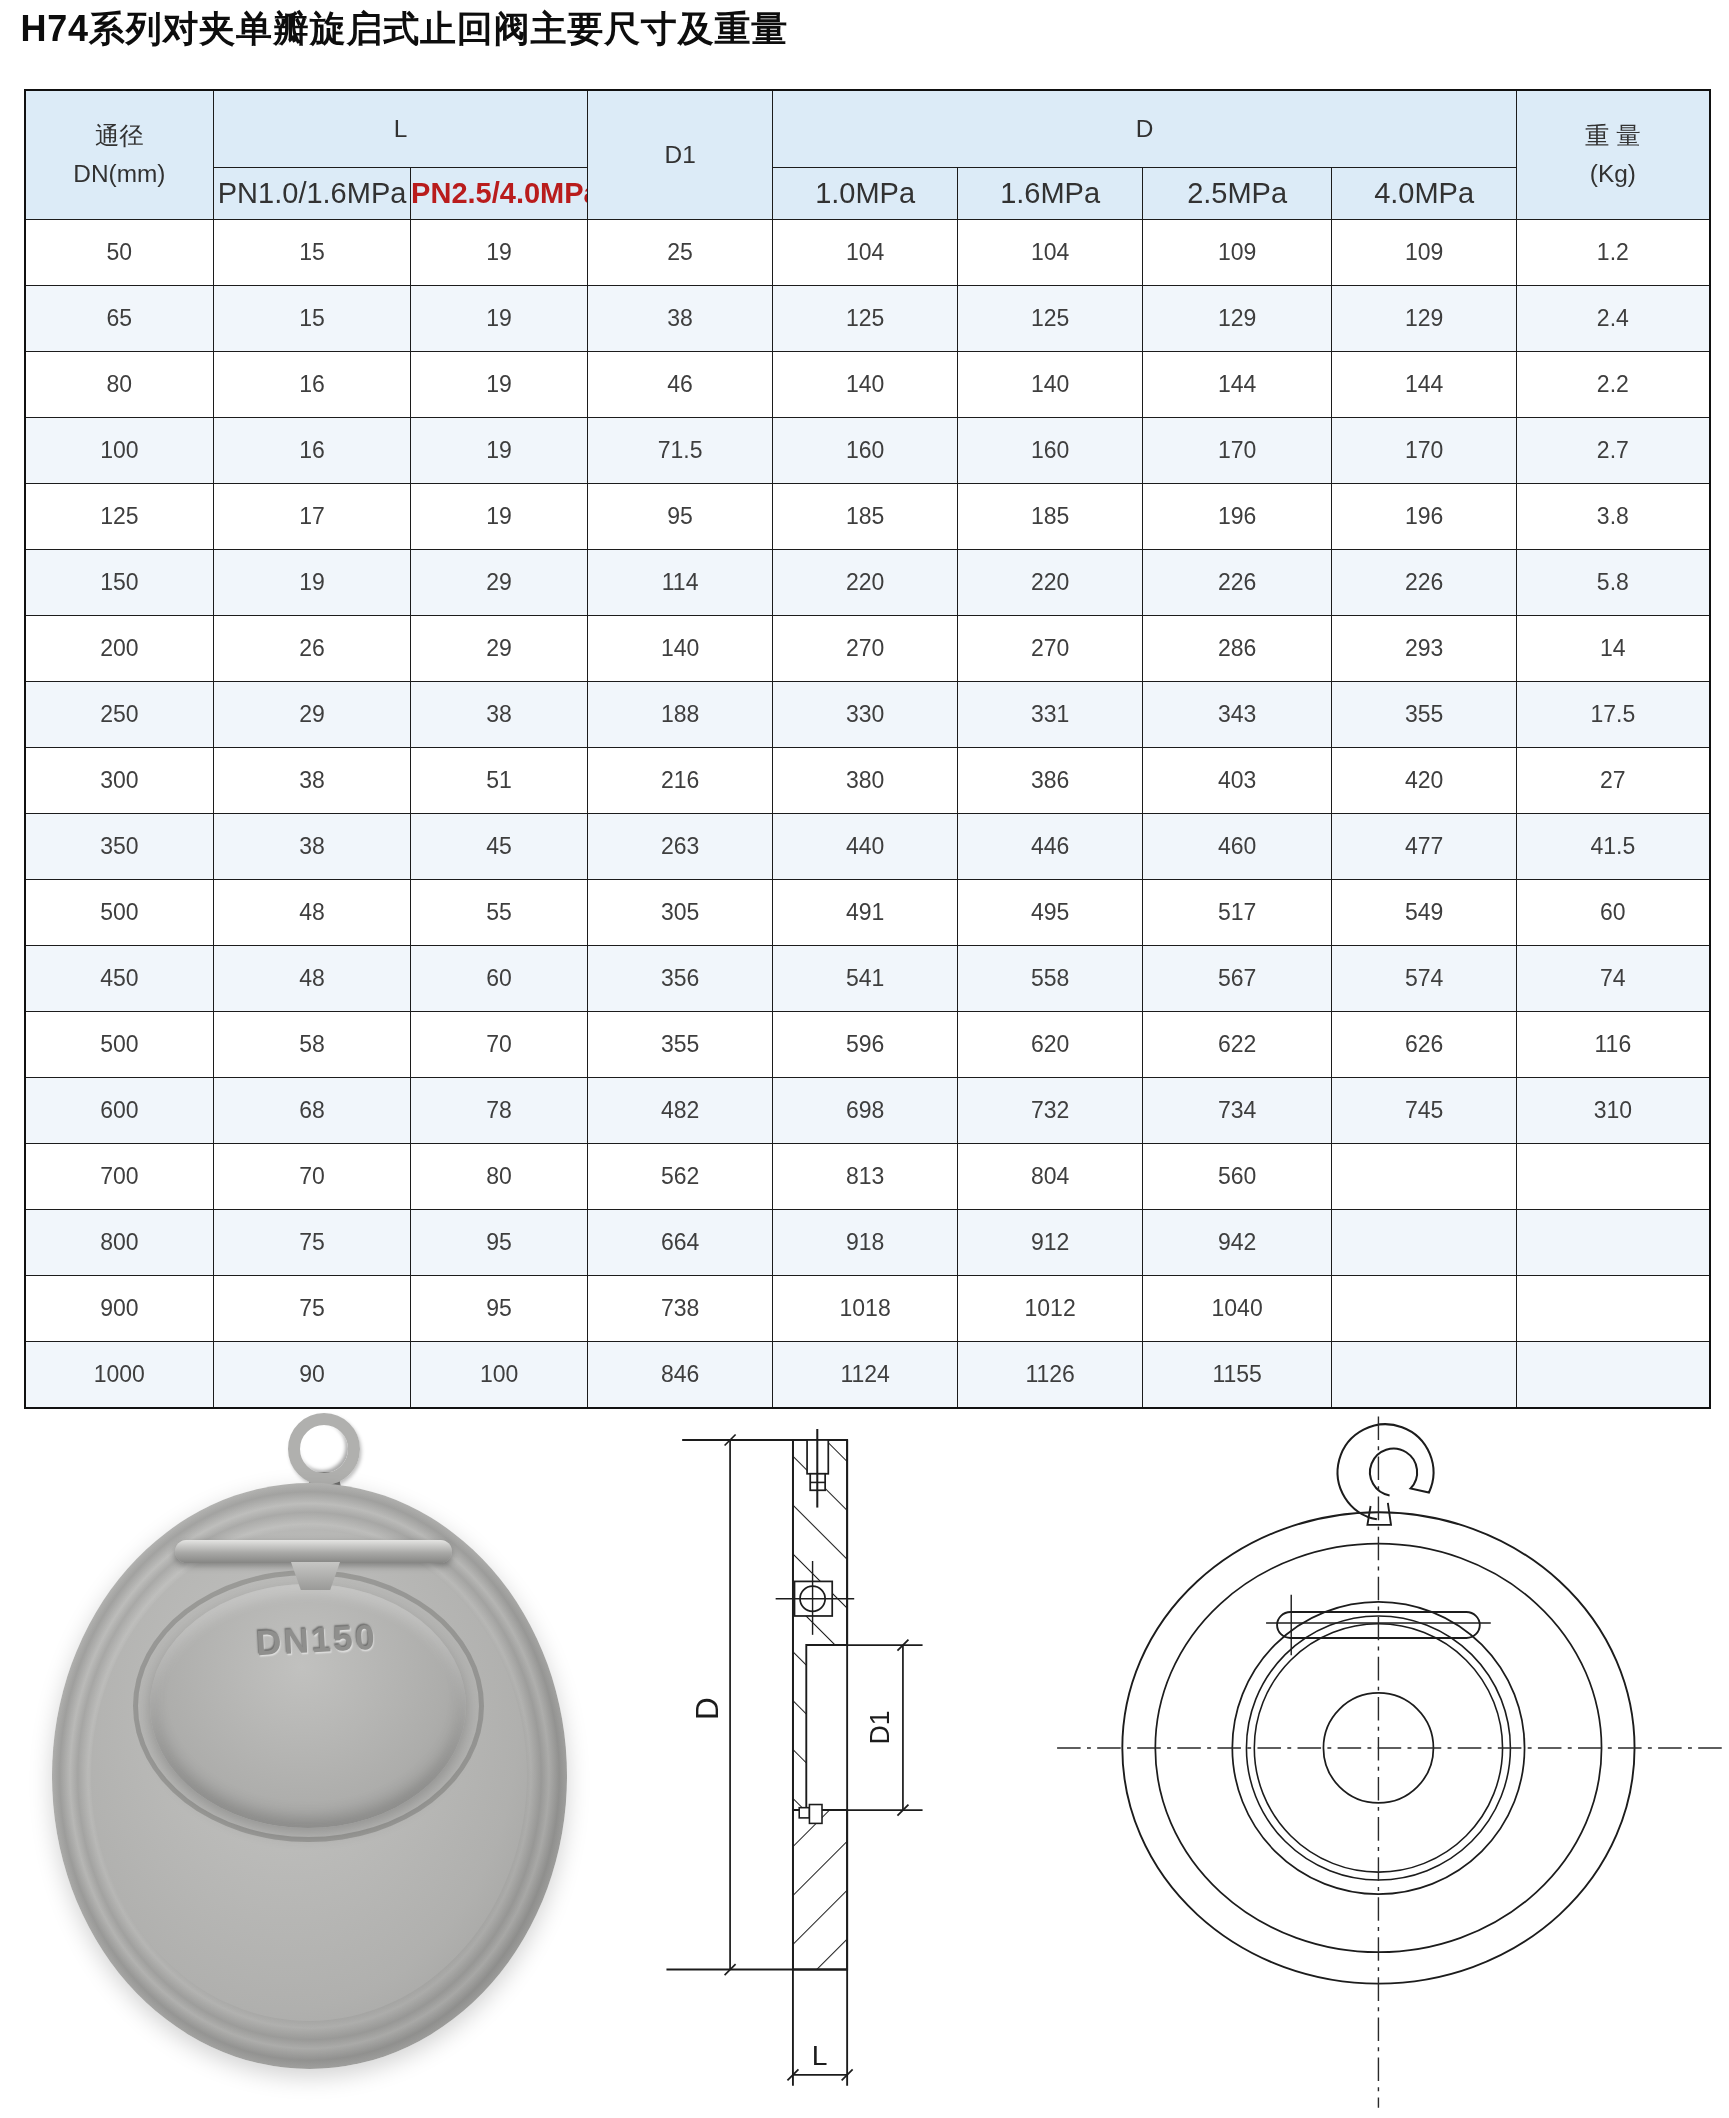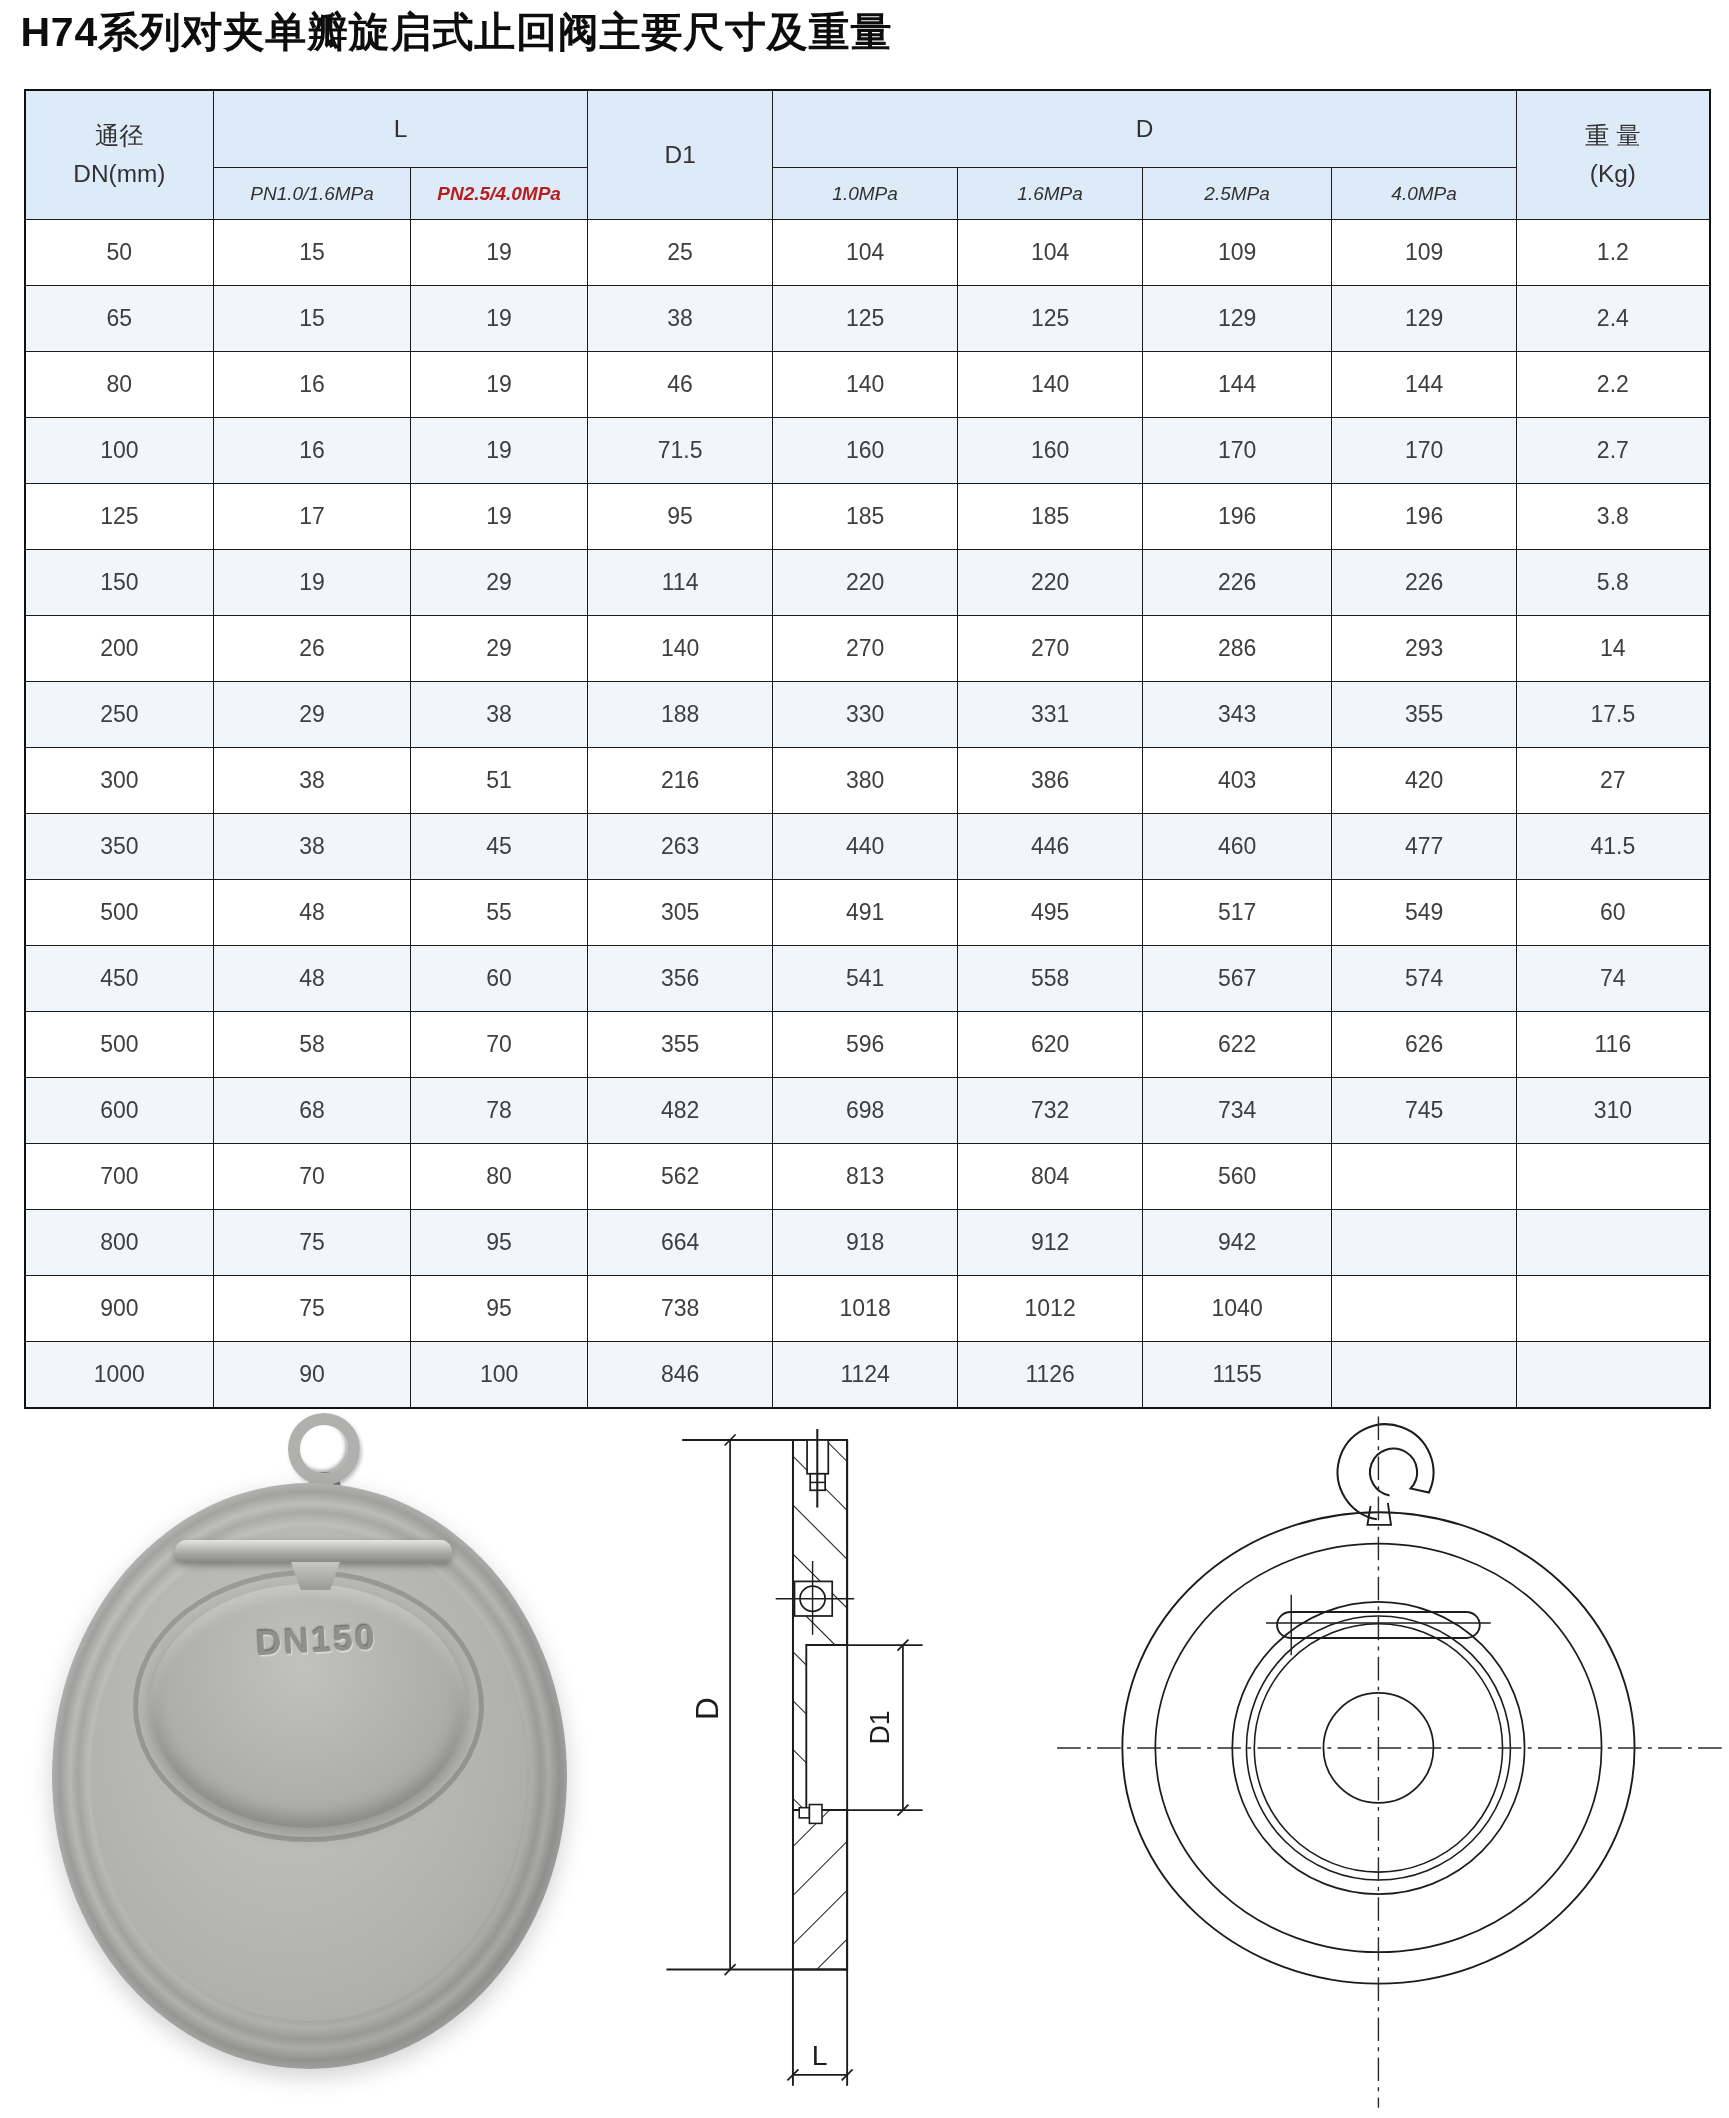--- a/index.html
+++ b/index.html
@@ -1,29 +1,29 @@
 <!DOCTYPE html>
 <html style="font-size:12.6px"><head>
 <meta charset="utf-8">
 <style>
   html,body{margin:0;padding:0;background:#ffffff;}
   #page{position:relative;width:1729px;height:2119px;background:#fff;overflow:hidden;
         font-family:"Liberation Sans","DejaVu Sans",sans-serif;color:#3b3b3b;}
 
   
-  #title{position:absolute;left:20.4px;top:4.7px;font-size:41px;font-weight:bold;color:#0d0d0d;letter-spacing:0.8px;}
+  #title{position:absolute;left:20.4px;top:4.7px;font-size:36px;font-weight:bold;color:#0d0d0d;letter-spacing:0.8px;}
 
   
   #dim-table{position:absolute;left:23.6px;top:69px;width:1682px;border-collapse:collapse;table-layout:fixed;}
   #dim-table th,#dim-table td{border:1.6px solid #1c1c1c;text-align:center;vertical-align:middle;
         font-size:23px;color:#3e3e3e;padding:0;overflow:hidden;white-space:nowrap;}
   #dim-table{border:2.4px solid #111;margin-top:20px;}
   #dim-table thead th{background:#dcebf7;font-weight:normal;color:#323232;}
   #dim-table thead tr.h1 th{height:76px;font-size:24.4px;}
-  #dim-table thead tr.h2 th{height:51px;font-size:19px;font-style:italic;}
+  #dim-table thead tr.h2 th{height:51px;font-size:29px;}
   #dim-table thead th .two-line{line-height:1.55;}
   #dim-table thead th.pn2{font-weight:bold;color:#b91c1c;}
   #dim-table tbody td{height:65px;background:#ffffff;}
   #dim-table tbody tr.alt td{background:#f1f6fb;}
 
   
   .drawing{position:absolute;}
   svg text{font-family:"Liberation Sans","DejaVu Sans",sans-serif;fill:#1c1c1c;}
 
   

